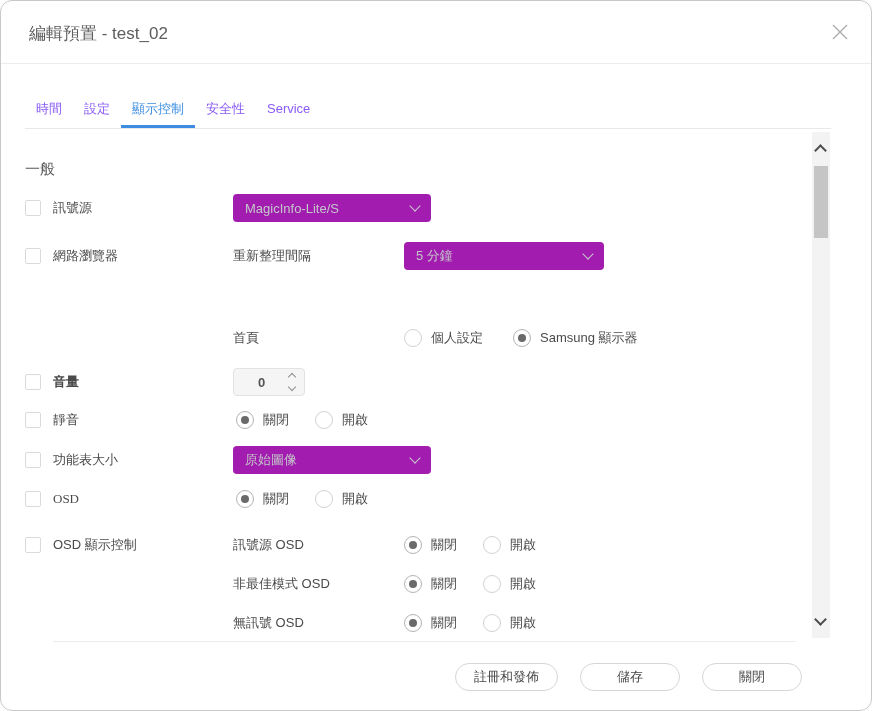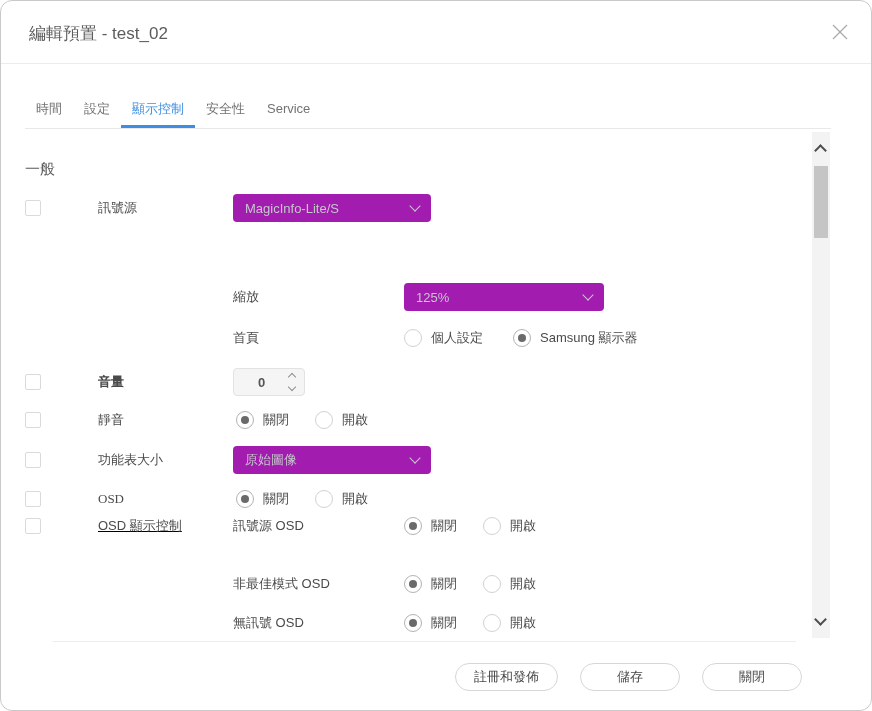--- a/index.html
+++ b/index.html
@@ -13,29 +13,29 @@
   }
 
   
   .dlg-title { position:absolute; top:21px; left:28px; font-size:17px; color:#5d5d5d; }
   .close-btn { position:absolute; top:22px; right:22px; width:18px; height:18px; cursor:pointer; }
   .close-btn svg { display:block; }
   .header-divider { position:absolute; top:62px; left:0; width:872px; height:1px; background:#ececec; }
 
   
   .tabs { position:absolute; top:99px; left:24px; display:flex; }
-  .tab { font-size:13px; line-height:17px; padding:0 11px 8px 11px; color:#737373; cursor:pointer; }
+  .tab { font-size:13px; line-height:17px; padding:0 11px 8px 11px; color:#8b5cf6; cursor:pointer; }
   .tab.active { color:#3d8ee3; border-bottom:3px solid #3d8ee3;text-align:right; }
   .tabs-divider { position:absolute; top:127px; left:24px; width:806px; height:1px; background:#e8e8e8; }
 
   
   .content { position:absolute; top:128px; left:0; width:830px; height:512px; }
   .sec-heading { position:absolute; top:25px; left:24px; height:30px; display:flex; align-items:center;
                  font-size:15px; color:#595959; }
-  .row { position:absolute; left:24px; right:44px; height:30px; display:flex; align-items:center;gap:45px; }
+  .row { position:absolute; left:24px; right:44px; height:30px; display:flex; align-items:center; }
   .checkbox { width:16px; height:16px; min-width:16px; border:1px solid #dadada; border-radius:2px; background:#fff; cursor:pointer; }
   .row-label { margin-left:12px; font-size:13px; color:#4a4a4a; white-space:nowrap; }
   .col2 { position:absolute; left:208px; display:flex; align-items:center; }
   .col3 { position:absolute; left:379px; display:flex; align-items:center; }
   .sub-label { font-size:13px; color:#4a4a4a; white-space:nowrap; }
 
   
   .dropdown { height:28px; background:#a21caf; border-radius:4px; display:flex; align-items:center;
               justify-content:space-between; padding:0 12px; cursor:default; }
   .dd-w198 { width:198px; }
@@ -110,32 +110,34 @@
       <div class="checkbox"></div>
       <div class="row-label">訊號源</div>
       <div class="col2">
         <div class="dropdown dd-w198">
           <span class="dd-value">MagicInfo-Lite/S</span>
           <span class="chevron-down"></span>
         </div>
       </div>
     </div>
 
-
-    <div class="row" style="top:153px;">
-      <div class="col2">
-        <span class="sub-label">縮放</span>
+    <div class="row" style="top:112px;">
+      <div class="checkbox"></div>
+      <div class="row-label">網路瀏覽器</div>
+      <div class="col2">
+        <span class="sub-label">重新整理間隔</span>
       </div>
       <div class="col3">
         <div class="dropdown dd-w200">
-          <span class="dd-value">125%</span>
+          <span class="dd-value">5 分鐘</span>
           <span class="chevron-down"></span>
         </div>
       </div>
     </div>
+
 
     <div class="row" style="top:194px;">
       <div class="col2">
         <span class="sub-label">首頁</span>
       </div>
       <div class="col3">
         <div class="radio-group wide">
           <span class="radio"></span>
           <span class="radio-label">個人設定</span>
         </div>
@@ -194,21 +196,21 @@
           <span class="radio selected"></span>
           <span class="radio-label">關閉</span>
         </div>
         <div class="radio-group">
           <span class="radio"></span>
           <span class="radio-label">開啟</span>
         </div>
       </div>
     </div>
 
-    <div class="row" style="top:382px;text-decoration:underline;">
+    <div class="row" style="top:401px;">
       <div class="checkbox"></div>
       <div class="row-label">OSD 顯示控制</div>
       <div class="col2">
         <span class="sub-label">訊號源 OSD</span>
       </div>
       <div class="col3">
         <div class="radio-group">
           <span class="radio selected"></span>
           <span class="radio-label">關閉</span>
         </div>

